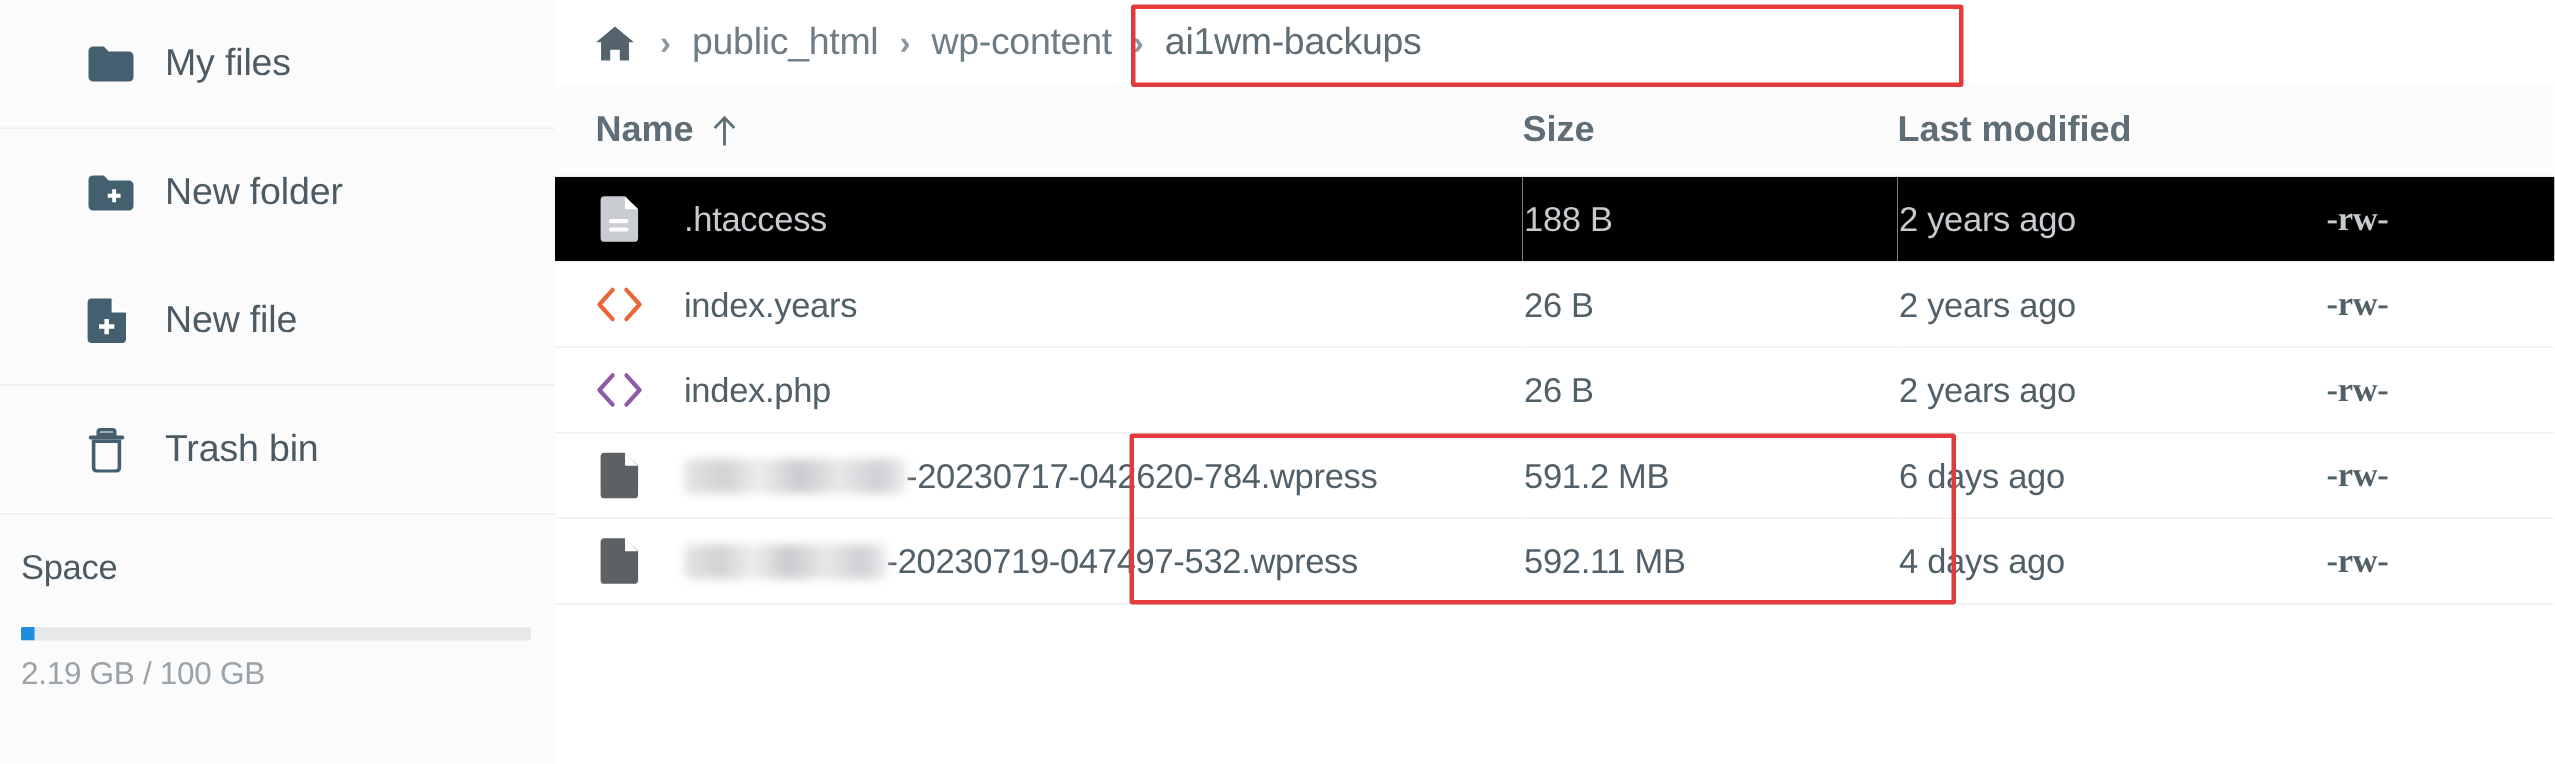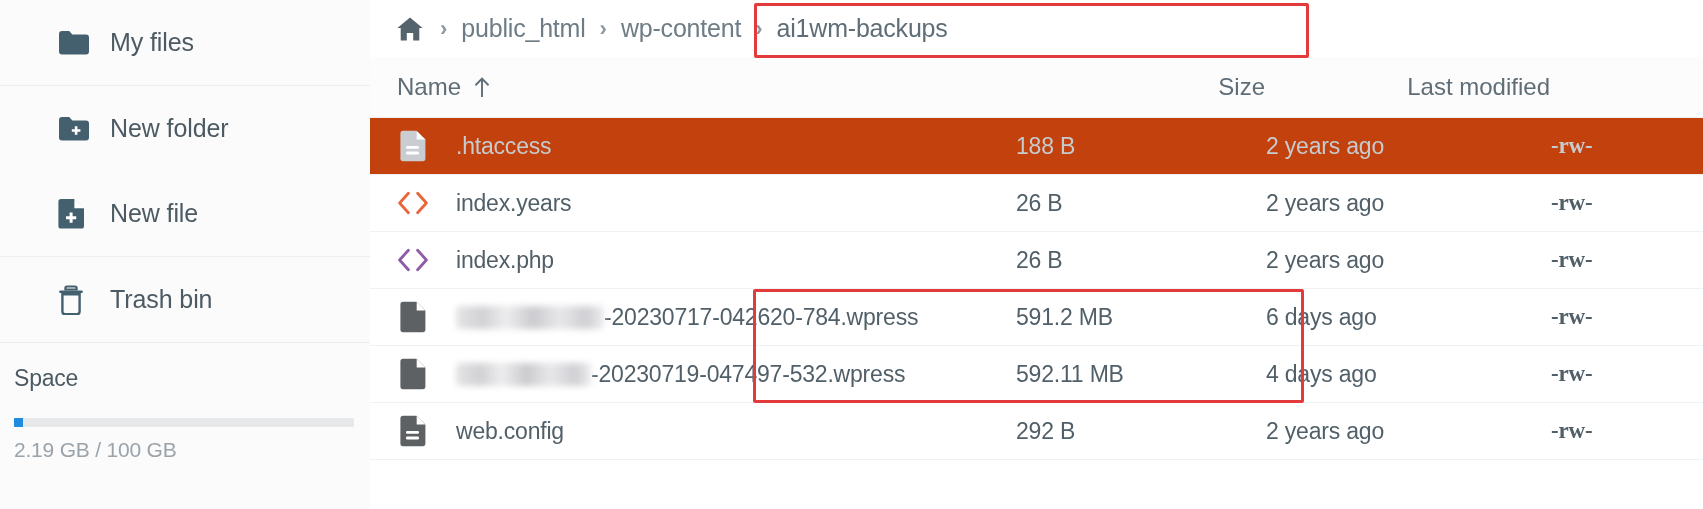--- a/index.html
+++ b/index.html
@@ -140,22 +140,22 @@
     cursor: pointer;
   }
 
   
   table.files {
     width: 100%;
     border-collapse: collapse;
     table-layout: fixed;
   }
   table.files th {
-    text-align: right;
-    font-weight: normal;
+    text-align: left;
+    font-weight: bold;
     font-size: 24px;
     color: #5f6d76;
     padding: 0 0 0 0;
     height: 60px;
     vertical-align: middle;
     background: #fcfcfd;
     border-bottom: 1px solid #edeff1;
   }
   table.files th.c-name { padding-left: 27px; }
   th .th-in { display: flex; align-items: center; }
@@ -165,21 +165,21 @@
     height: 54px;
     vertical-align: middle;
     font-size: 23px;
     color: #515f68;
     border-bottom: 1px solid #f0f1f3;
     letter-spacing: -0.2px;
     white-space: nowrap;
     overflow: hidden;
   }
   tr.row.dim td { color: #c6cbcf; }
-  tr.row.dim { background: #c2410c; }
+  tr.row.dim { background: #000000; }
 
   td.c-name { padding-left: 22px; }
   .namecell {
     display: flex;
     align-items: center;
   }
   .f-ico {
     width: 42px;
     min-width: 42px;
     display: flex;
@@ -414,37 +414,19 @@
                   </svg>
                 </span>
                 <span class="blurred" style="width:135px"></span>
                 <span class="fname">-20230719-047497-532.wpress</span>
               </span>
             </td>
             <td>592.11 MB</td>
             <td>4 days ago</td>
             <td class="c-perm">-rw-</td>
           </tr>
-          <tr class="row">
-            <td class="c-name">
-              <span class="namecell">
-                <span class="f-ico">
-                  <svg width="26" height="32" viewBox="0 0 26 32">
-                    <path d="M3 0.8h13.4L25.4 9.4V28.6A2.6 2.6 0 0 1 22.8 31.2H3A2.6 2.6 0 0 1 0.4 28.6V3.4A2.6 2.6 0 0 1 3 0.8z" fill="#5e6164"></path>
-                    <path d="M16.7 0.9v8.6h8.6z" fill="#ffffff"></path>
-                    <rect x="6" y="16" width="13" height="2.8" rx="1.2" fill="#ffffff"></rect>
-                    <rect x="6" y="21.6" width="13" height="2.8" rx="1.2" fill="#ffffff"></rect>
-                  </svg>
-                </span>
-                <span class="fname">web.config</span>
-              </span>
-            </td>
-            <td>292 B</td>
-            <td>2 years ago</td>
-            <td class="c-perm">-rw-</td>
-          </tr>
         </tbody>
     </table>
 
     <div class="redbox" id="redbox-breadcrumb" style="border-color: rgb(227, 59, 59);"></div>
     <div class="redbox" id="redbox-backups" style="border-color: rgb(227, 59, 59);"></div>
   </section>
 </div>
 
 </body></html>

